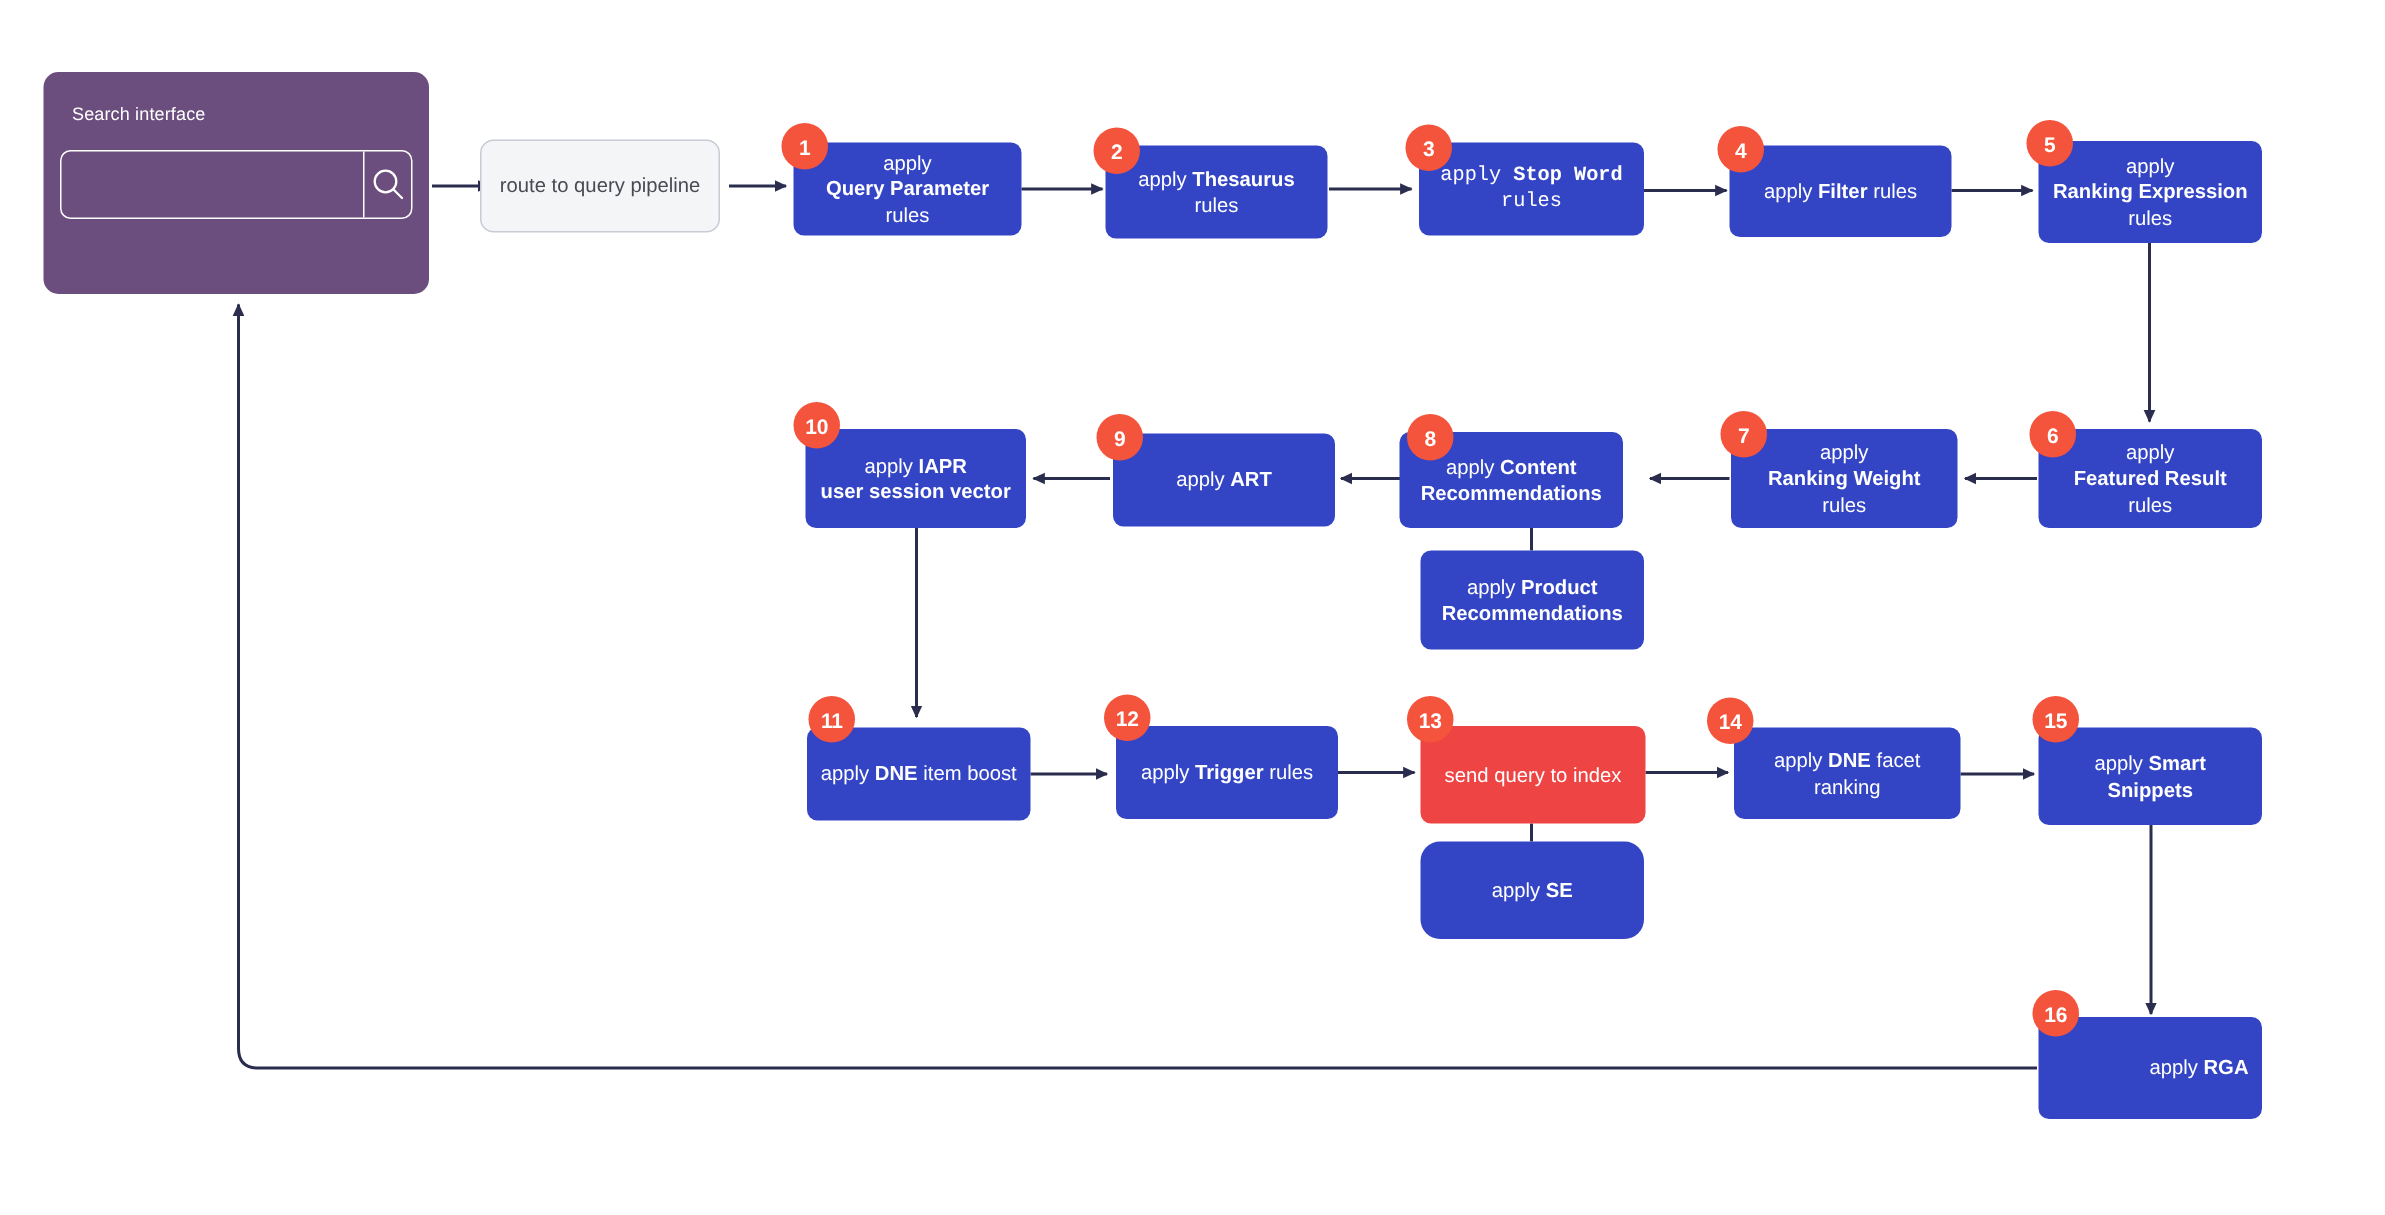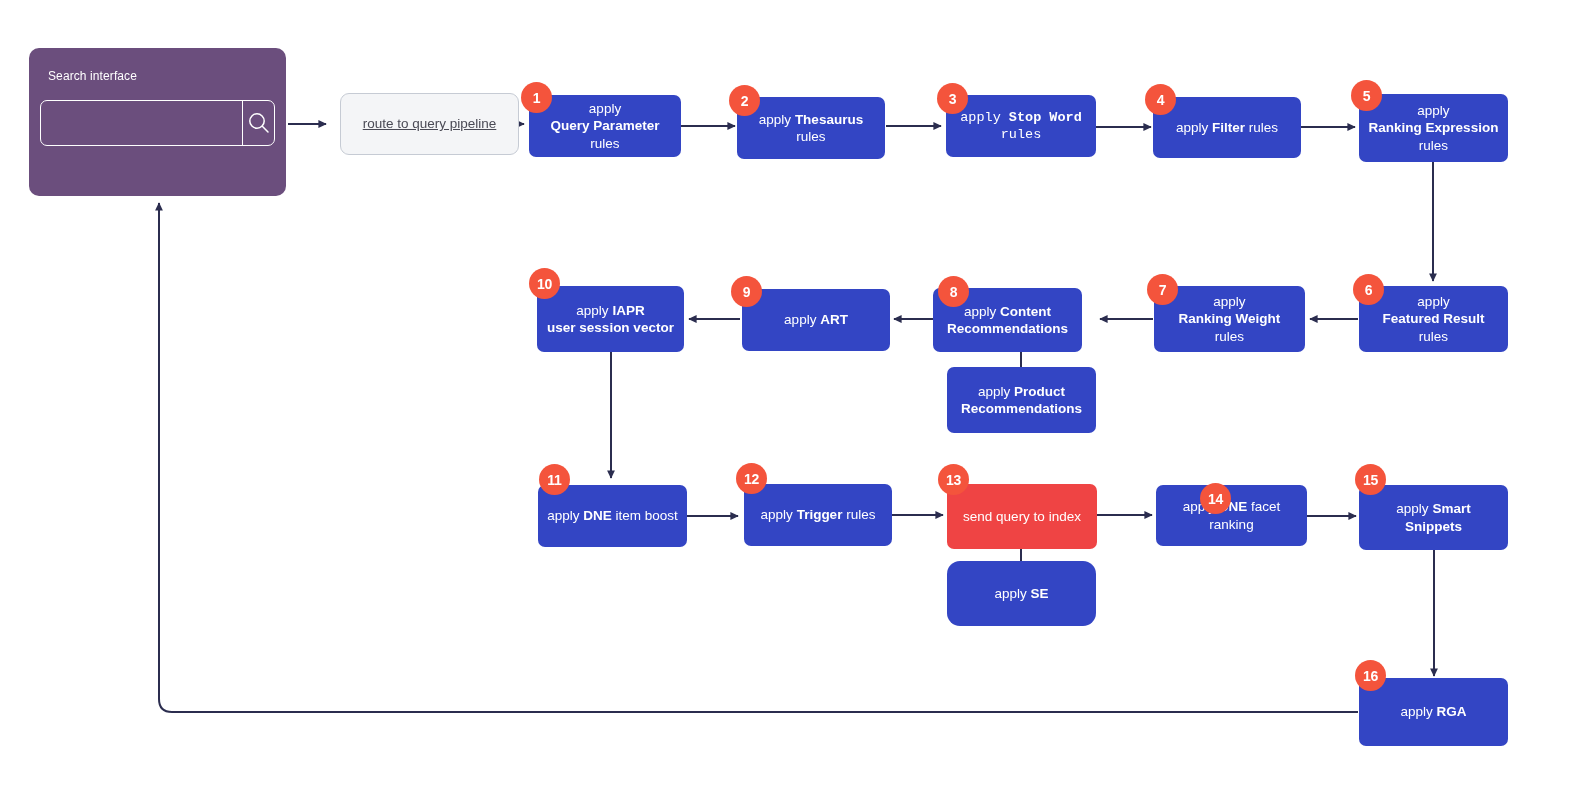--- a/index.html
+++ b/index.html
@@ -187,21 +187,21 @@
       <input class="search-field-input" type="text" placeholder="" style="">
       <div class="search-btn">
         <svg width="26" height="26" viewBox="0 0 26 26">
           <circle cx="11" cy="11" r="7.2" fill="none" stroke="#ffffff" stroke-width="1.5"></circle>
           <line x1="16.3" y1="16.3" x2="22" y2="22" stroke="#ffffff" stroke-width="1.5" stroke-linecap="round"></line>
         </svg>
       </div>
     </div>
   </div>
 
-  <div class="node plain" style="left:340px; top:93px; width:179px; height:62px;text-decoration:underline;">
+  <div class="node plain" style="left:320px; top:93px; width:160px; height:62px;">
     <span class="lbl">route to query pipeline</span>
   </div>
 
   <div class="badge" style="left:521px; top:82px;">1</div>
   <div class="node blue" id="box-n1" style="left:529px; top:95px; width:152px; height:62px;">
       <span class="lbl">apply<br><b>Query Parameter</b><br>rules</span>
     </div>
 
   <div class="badge" style="left:729px; top:85px;">2</div>
   <div class="node blue" id="box-n2" style="left:737px; top:97px; width:148px; height:62px;">
@@ -260,32 +260,32 @@
   <div class="badge" style="left:736px; top:463px;">12</div>
   <div class="node blue" id="box-n12" style="left:744px; top:484px; width:148px; height:62px;">
       <span class="lbl">apply <b>Trigger</b> rules</span>
     </div>
 
   <div class="badge" style="left:938px; top:464px;">13</div>
   <div class="node dark" id="box-n13" style="left:947px; top:484px; width:150px; height:65px;">
       <span class="lbl">send query to index</span>
     </div>
 
-  <div class="badge" style="left:1200px; top:465px;margin-top:18px;">14</div>
+  <div class="badge" style="left:1138px; top:465px;">14</div>
   <div class="node blue" id="box-n14" style="left:1156px; top:485px; width:151px; height:61px;">
       <span class="lbl">apply <b>DNE</b> facet ranking</span>
     </div>
 
   <div class="badge" style="left:1355px; top:464px;">15</div>
   <div class="node blue" id="box-n15" style="left:1359px; top:485px; width:149px; height:65px;">
       <span class="lbl">apply <b>Smart Snippets</b></span>
     </div>
 
   <div class="node blue" id="box-nSE" style="left:947px; top:561px; width:149px; height:65px;border-radius:13px;">
       <span class="lbl">apply <b>SE</b></span>
     </div>
 
   <div class="badge" style="left:1355px; top:660px;">16</div>
-  <div class="node blue" id="box-n16" style="left:1359px; top:678px; width:149px; height:68px;">
+  <div class="node blue" id="box-n16" style="left:1359px; top:678px; width:149px; height:68px;justify-content:flex-end;">
       <span class="lbl">apply <b>RGA</b></span>
     </div>
 
 </div>
 
 </body></html>

